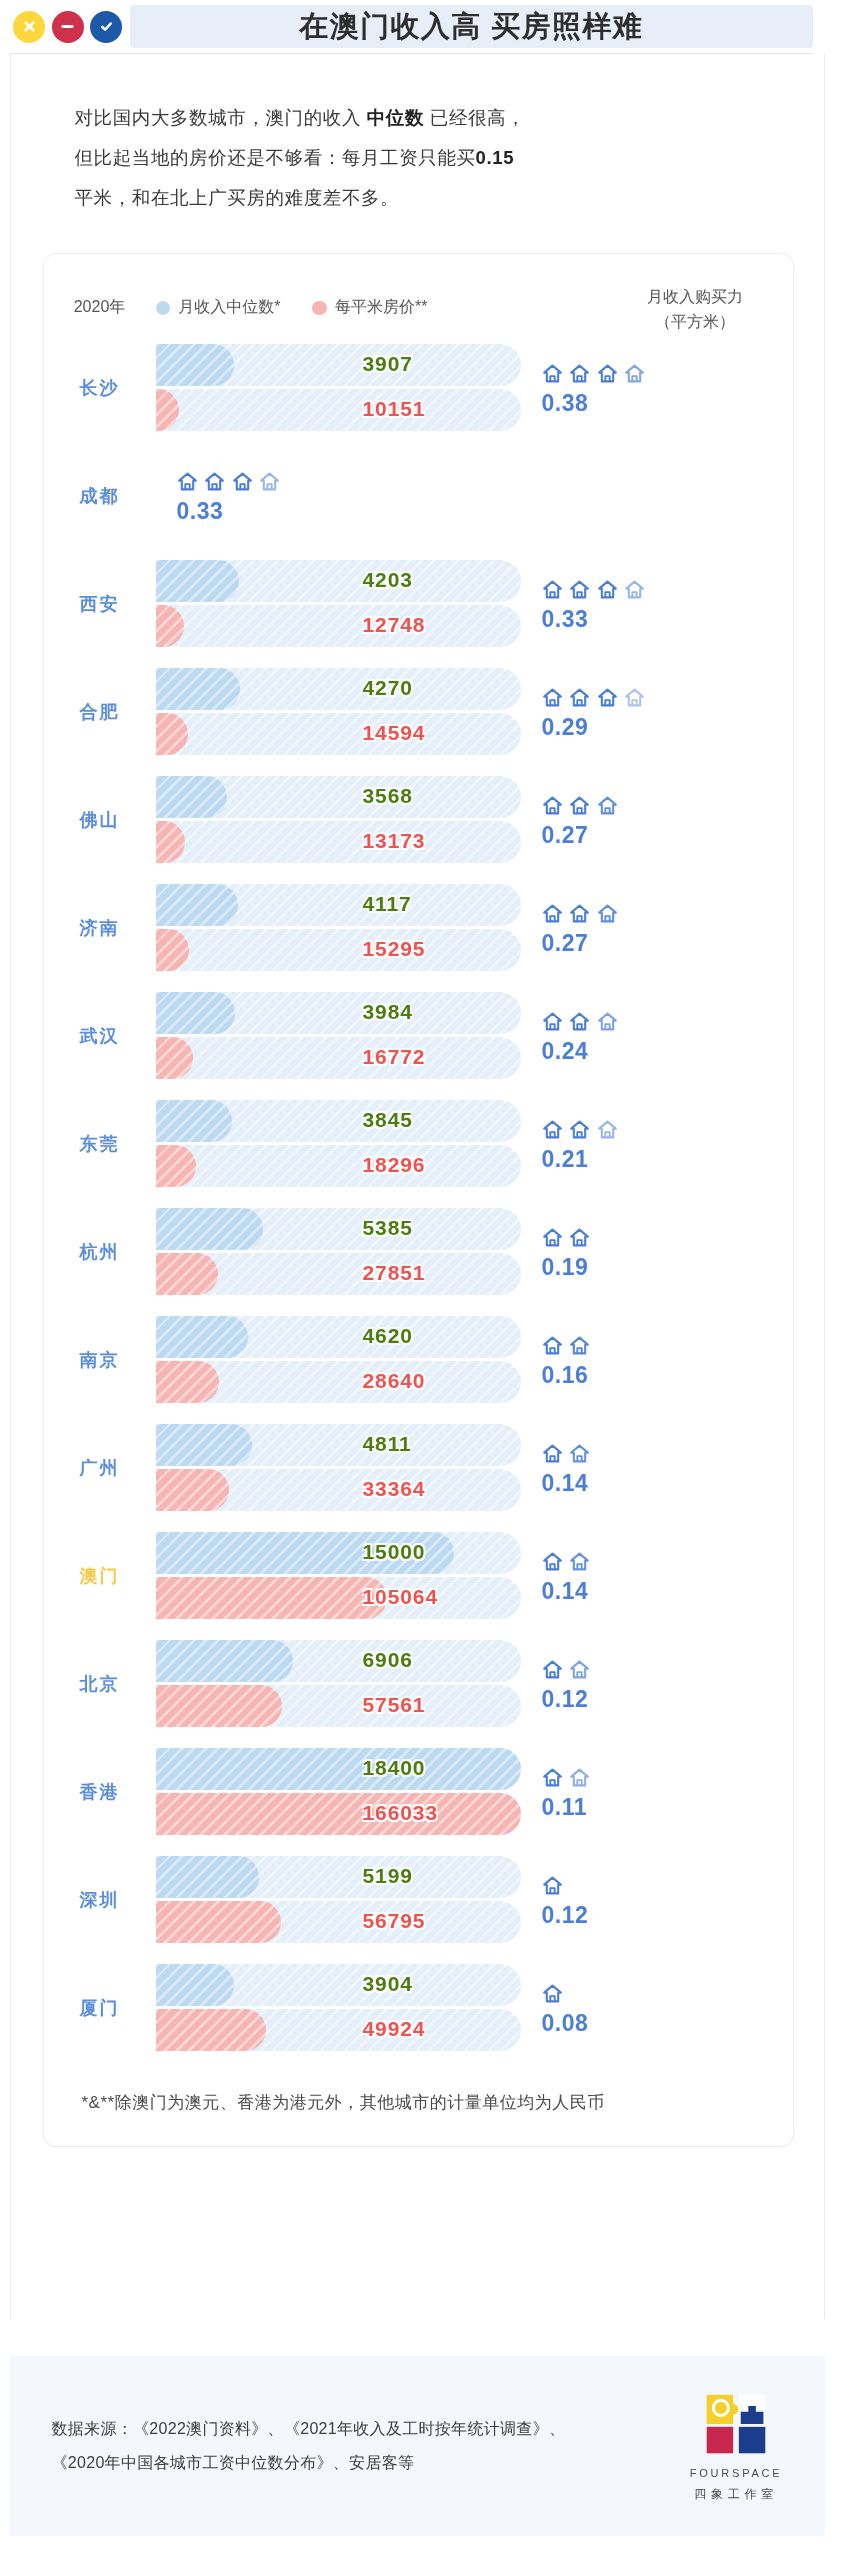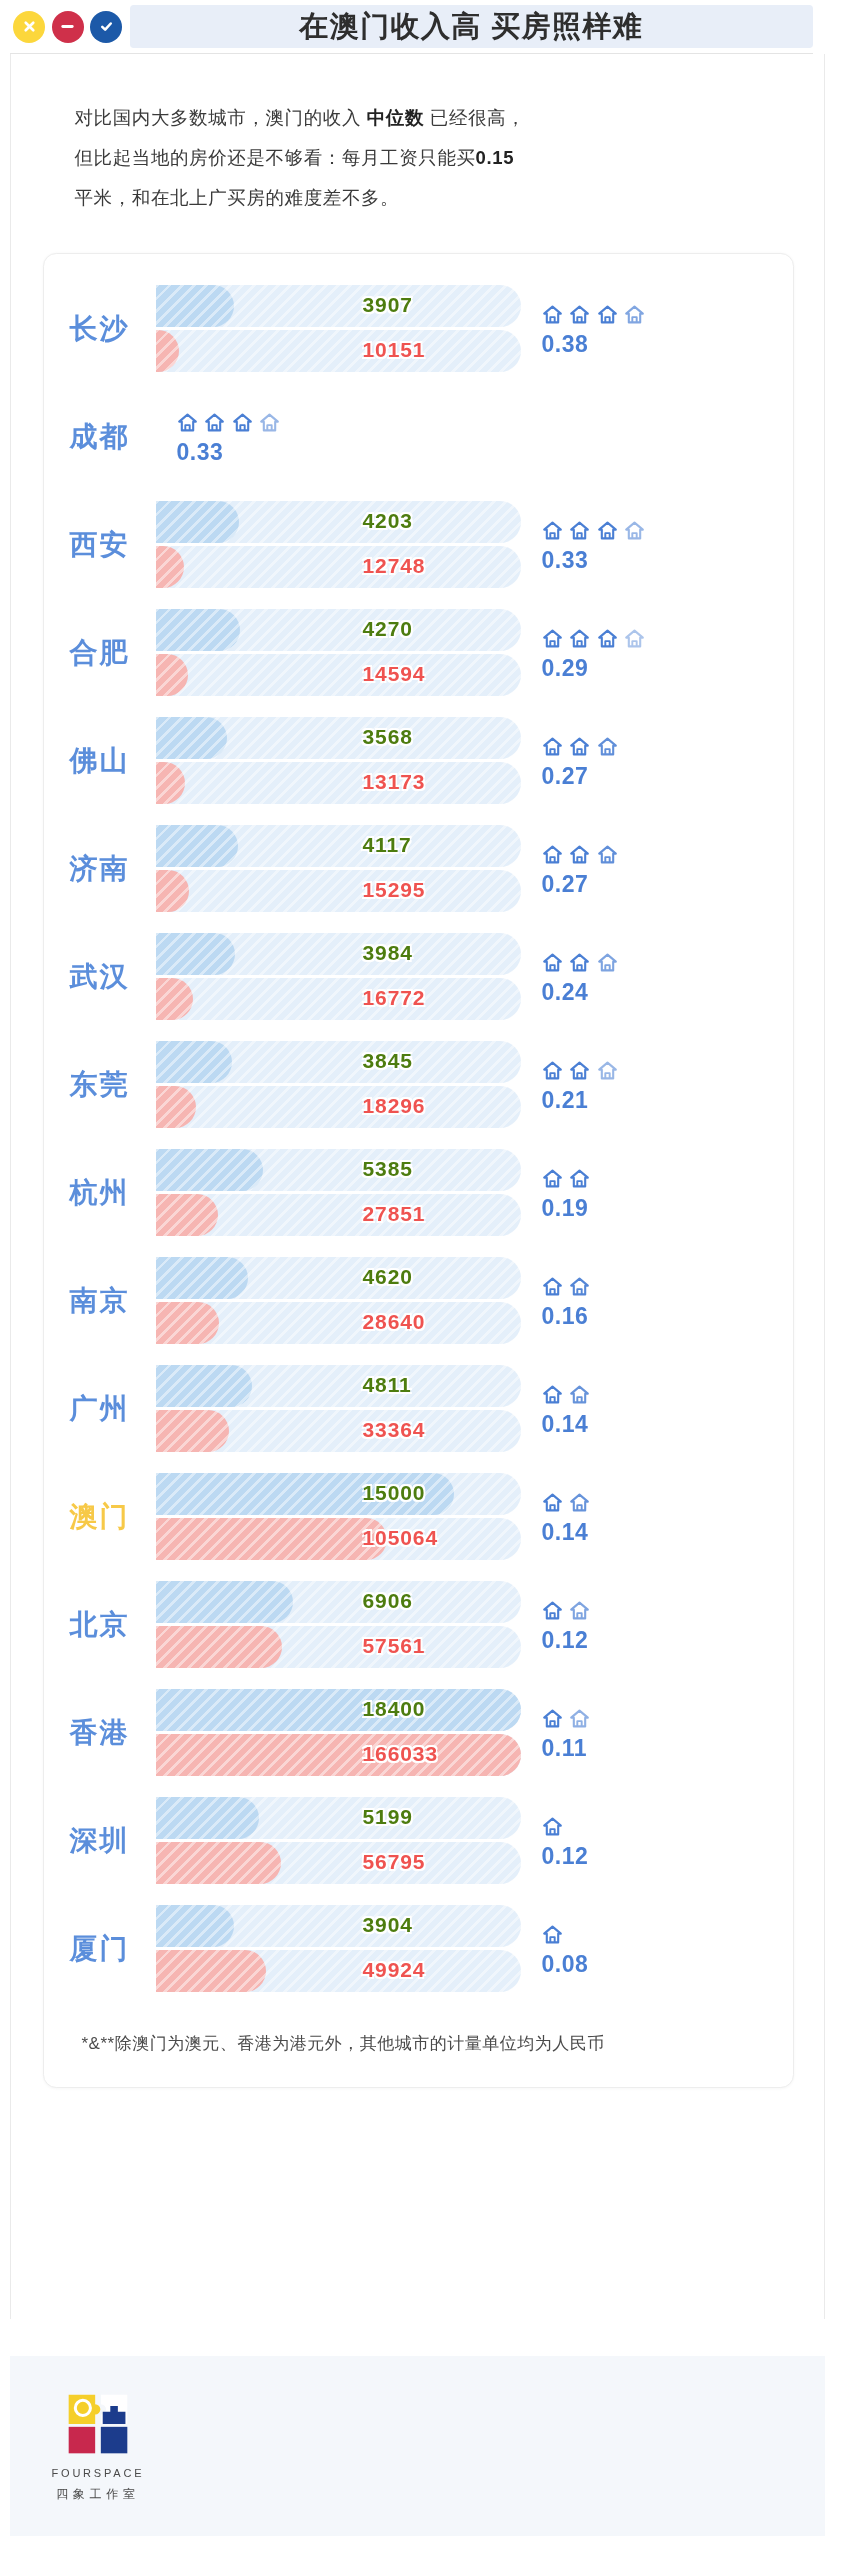--- a/index.html
+++ b/index.html
@@ -83,21 +83,21 @@
   .legend-right {
     position:absolute; right:17px; top:9.5px; width:161px; text-align:center;
     font-size:16px; color:#555; line-height:25px;
   }
 
   
   .row {
     display:flex; align-items:center; height:108px; position:relative;
   }
   .city {
-    width:112px; text-align:center; font-size:28px; font-weight:bold;
+    width:112px; text-align:center; font-size:18px; font-weight:bold;
     color:#5b8edb; letter-spacing:1.9px;
     text-shadow:-1.5px -1.5px 0 #fff, 1.5px -1.5px 0 #fff, -1.5px 1.5px 0 #fff,
                  1.5px 1.5px 0 #fff, 0 0 2.8px #fff;
   }
   .city.hl { color:#f7c948; }
 
   
   .bars { position:relative; width:365px; height:91px; flex:none; }
   .bar {
     position:absolute; left:0; height:42px; border-radius:0 25px 25px 0;
@@ -188,20 +188,35 @@
   <div class="sheet">
 
     <div class="intro">
       <span>对比国内大多数城市，澳门的收入 </span><b>中位数</b><span> 已经很高，</span><br>
       <span>但比起当地的房价还是不够看：每月工资只能买</span><b>0.15</b><br>
       <span>平米，和在北上广买房的难度差不多。</span>
     </div>
 
     <div class="chart-card">
 
+      <div class="legend">
+        <div class="legend-year">2020年</div>
+        <div class="legend-item">
+          <span class="legend-swatch" style="background:#bcd9f2"></span>
+          <span class="legend-label">月收入中位数*</span>
+        </div>
+        <div class="legend-item">
+          <span class="legend-swatch" style="background:#f6b5b2"></span>
+          <span class="legend-label">每平米房价**</span>
+        </div>
+        <div class="legend-right">
+          <div>月收入购买力</div>
+          <div>（平方米）</div>
+        </div>
+      </div>
 
       <div id="rows-container" class="card-inner">
           <div class="row">
             <div class="city">长沙</div>
             <div class="bars">
               <div class="bar bar-income" style="width:365px;background-color:#e4effa;border-radius:0 25px 25px 0;"></div>
               <div class="bar bar-income" style="width:78px;background-color:#bcd9f2;"></div>
               <div class="bar bar-price" style="width:365px;background-color:#e4effa;border-radius:0 25px 25px 0;"></div>
               <div class="bar bar-price" style="width:23px;background-color:#f6b5b2;"></div>
               <div class="val val-income">3907</div>
@@ -615,20 +630,24 @@
           </div>
         </div>
 
       <div class="footnote">*&amp;**除澳门为澳元、香港为港元外，其他城市的计量单位均为人民币</div>
     </div>
 
   </div>
 
   <div class="footer">
     <div class="footer-band">
+      <div class="src">
+        <div>数据来源：《2022澳门资料》、《2021年收入及工时按年统计调查》、</div>
+        <div>《2020年中国各城市工资中位数分布》、安居客等</div>
+      </div>
       <div class="logo-wrap">
         <div class="logo-mark">
           <svg width="70" height="70" viewBox="0 0 74 74">
 
             <path d="M6 6 H34 V16 a5.5 5.5 0 0 1 0 11 V37 H6 Z" fill="#f5cf2a"></path>
 
             <path d="M40 6 H68 V37 H40 V27 a5.5 5.5 0 0 0 0 -11 Z" fill="#ffffff"></path>
 
             <path d="M6 40 H34 V68 H6 Z" fill="#c8284d"></path>
 

